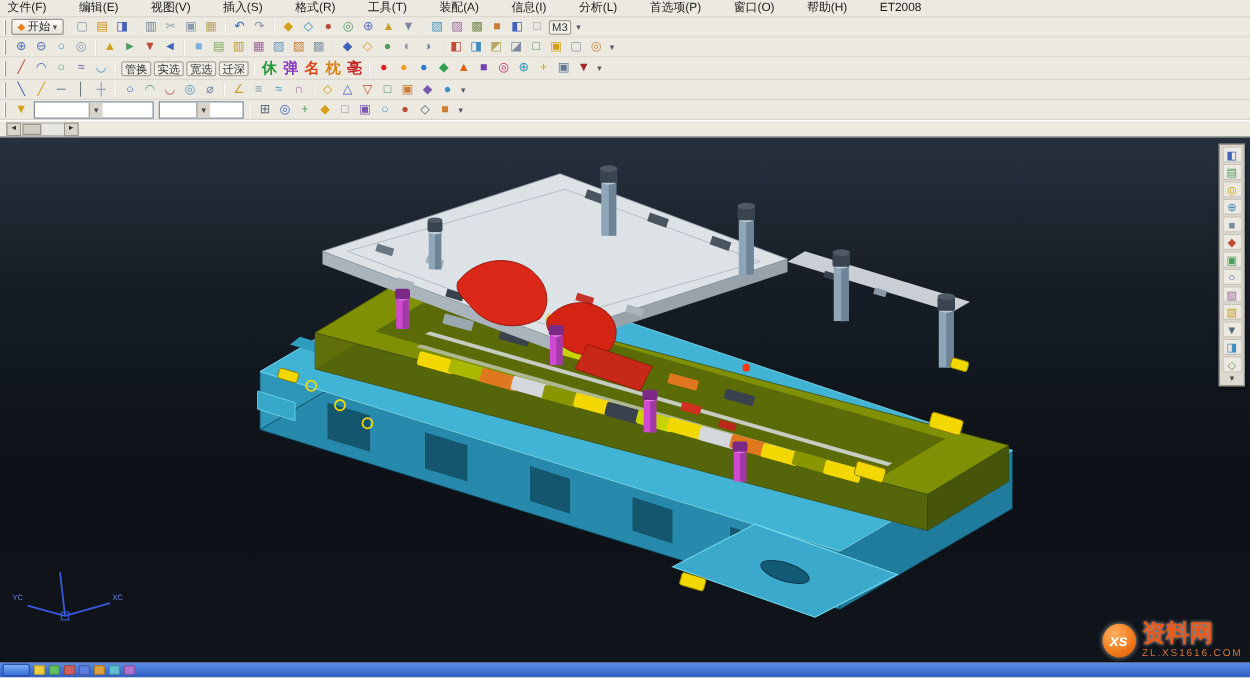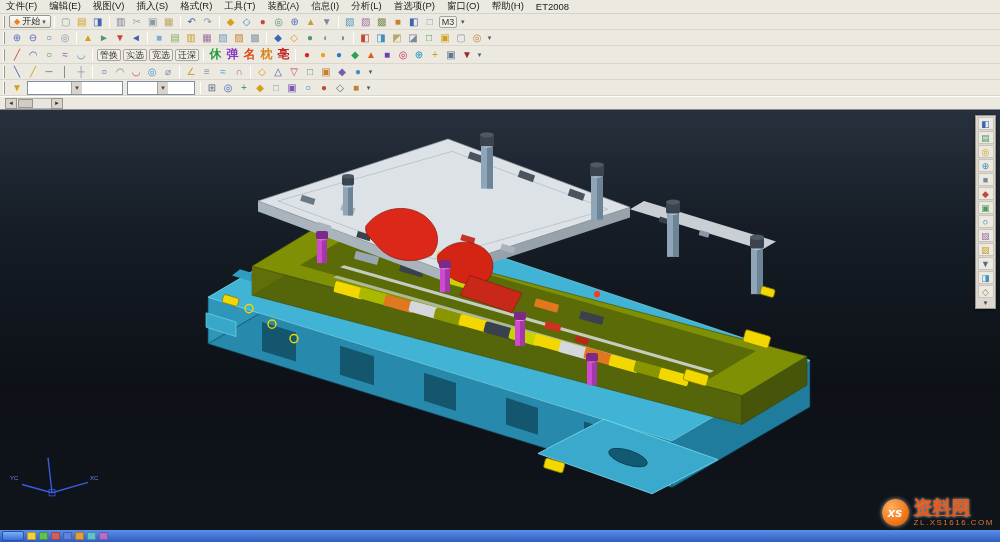--- a/index.html
+++ b/index.html
@@ -44,36 +44,36 @@
   
   .viewport { flex:1; position:relative; background:linear-gradient(180deg,#27313d 0%, #161d26 28%, #0d1117 65%, #10151b 100%); overflow:hidden; }
   .viewport svg { position:absolute; inset:0; width:100%; height:100%; }
 
   .side-toolbar { position:absolute; top:5px; right:4px; width:21px; background:#dcd8d0; border:1px solid #9a968e; box-shadow:0 1px 3px rgba(0,0,0,.55); padding:1px; display:flex; flex-direction:column; align-items:center; gap:1px; }
   .side-icon { width:16px; height:13px; font-size:9px; display:flex; align-items:center; justify-content:center; background:#ece9e1; border:1px solid #c8c4bc; }
   .side-more { font-size:7px; color:#444; }
 
   .watermark { position:absolute; right:6px; bottom:3px; display:flex; align-items:center; gap:5px; }
   .wm-logo { width:27px; height:27px; border-radius:50%; background:radial-gradient(circle at 35% 30%,#ffb060,#f07818 60%,#d85808); color:#fff; font-style:italic; font-weight:bold; font-size:13px; display:flex; align-items:center; justify-content:center; box-shadow:0 0 4px rgba(255,255,255,.6); }
-  .wm-name { font-size:19px; font-weight:bold; color:#e85818; line-height:1.05; text-shadow:0 0 3px rgba(255,255,255,.75);text-decoration:underline; }
+  .wm-name { font-size:19px; font-weight:bold; color:#e85818; line-height:1.05; text-shadow:0 0 3px rgba(255,255,255,.75); }
   .wm-url { font-size:8px; color:#d87838; letter-spacing:1.5px; }
 
   
   .bottombar { height:12px; background:linear-gradient(180deg,#5a90e8,#2e5cc0); display:flex; align-items:center; gap:3px; padding-left:2px; flex:0 0 auto; }
   .bb-start { width:22px; height:10px; border-radius:2px; background:linear-gradient(180deg,#7ab0f8,#3a70d8); border:1px solid #2a50a8; }
   .bb-icon { width:9px; height:8px; border-radius:1px; border:1px solid rgba(0,0,0,.25); }
 </style>
 </head>
 <body>
 
 <div id="app">
 
 
   <div class="menubar">
-    <div id="menu-items" style="display:flex;align-items:center;">
+    <div id="menu-items" style="display:flex;align-items:center;gap:14px;">
         <span class="menu-item">文件(F)</span>
         <span class="menu-item">编辑(E)</span>
         <span class="menu-item">视图(V)</span>
         <span class="menu-item">插入(S)</span>
         <span class="menu-item">格式(R)</span>
         <span class="menu-item">工具(T)</span>
         <span class="menu-item">装配(A)</span>
         <span class="menu-item">信息(I)</span>
         <span class="menu-item">分析(L)</span>
         <span class="menu-item">首选项(P)</span>

